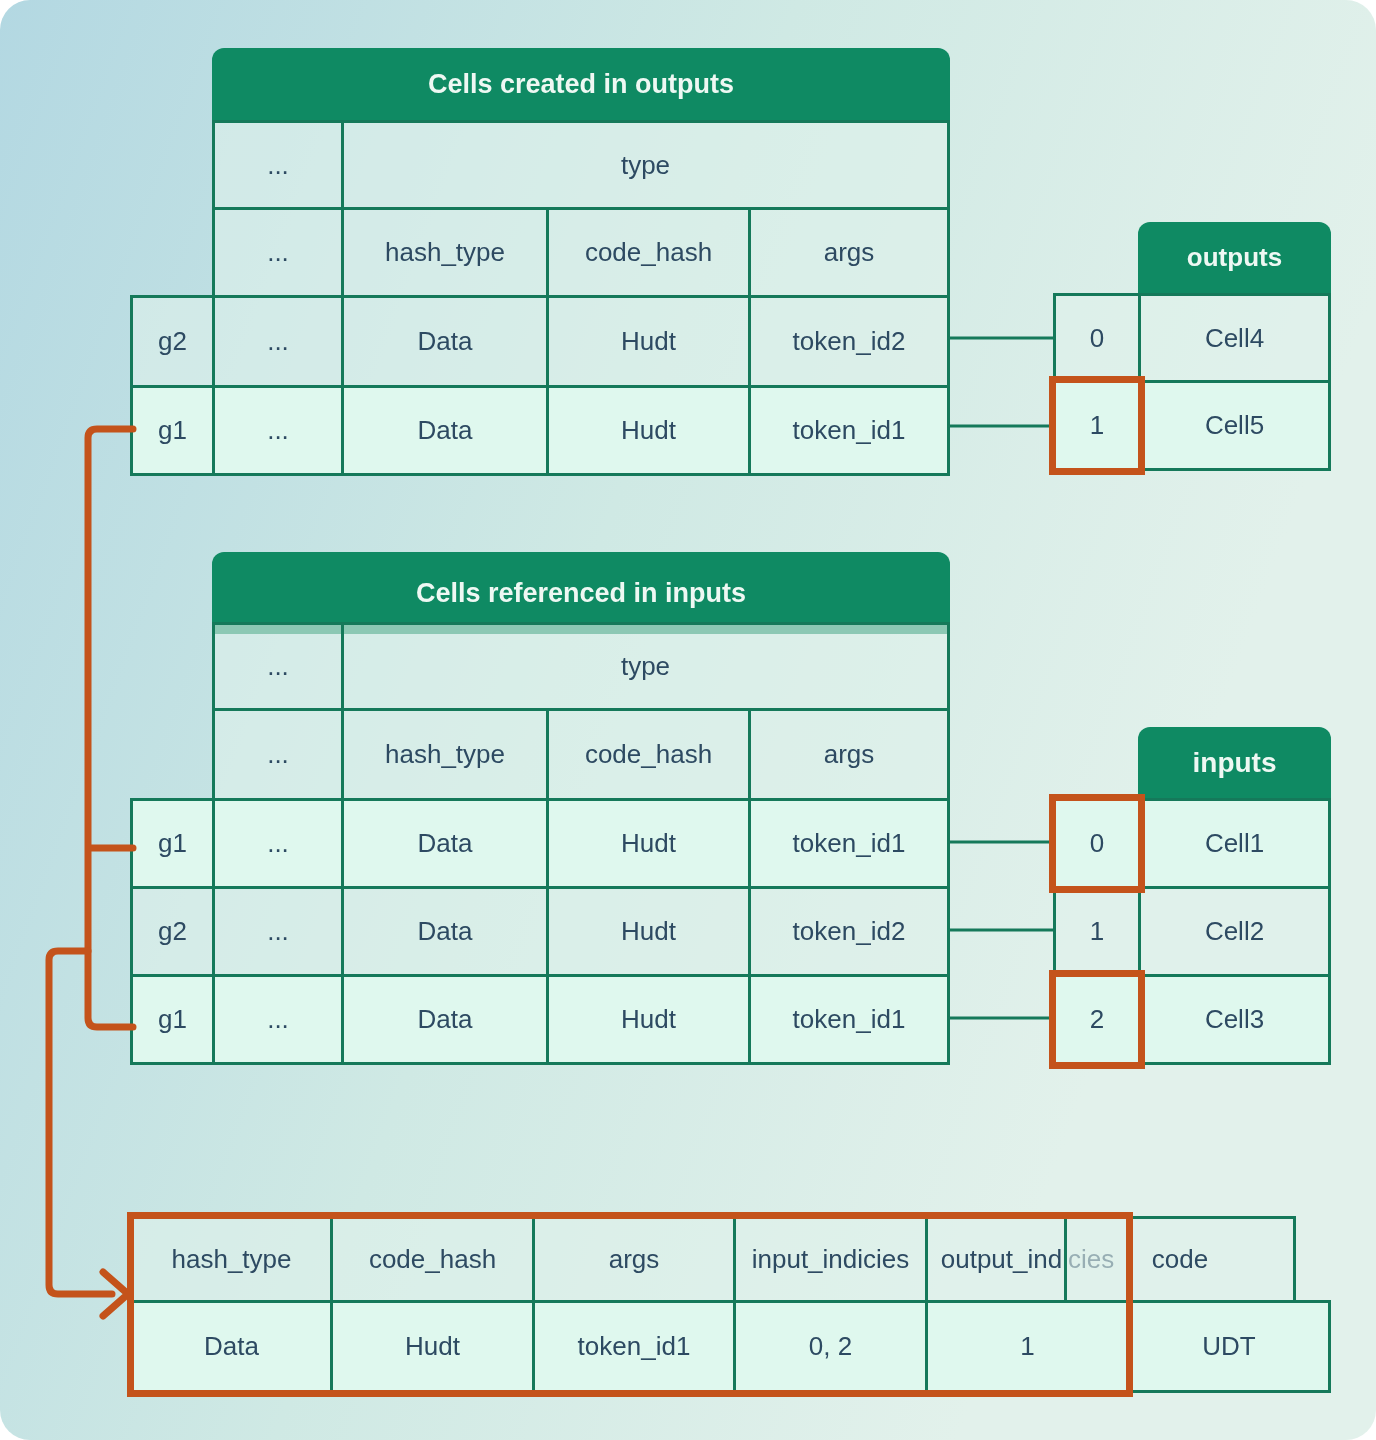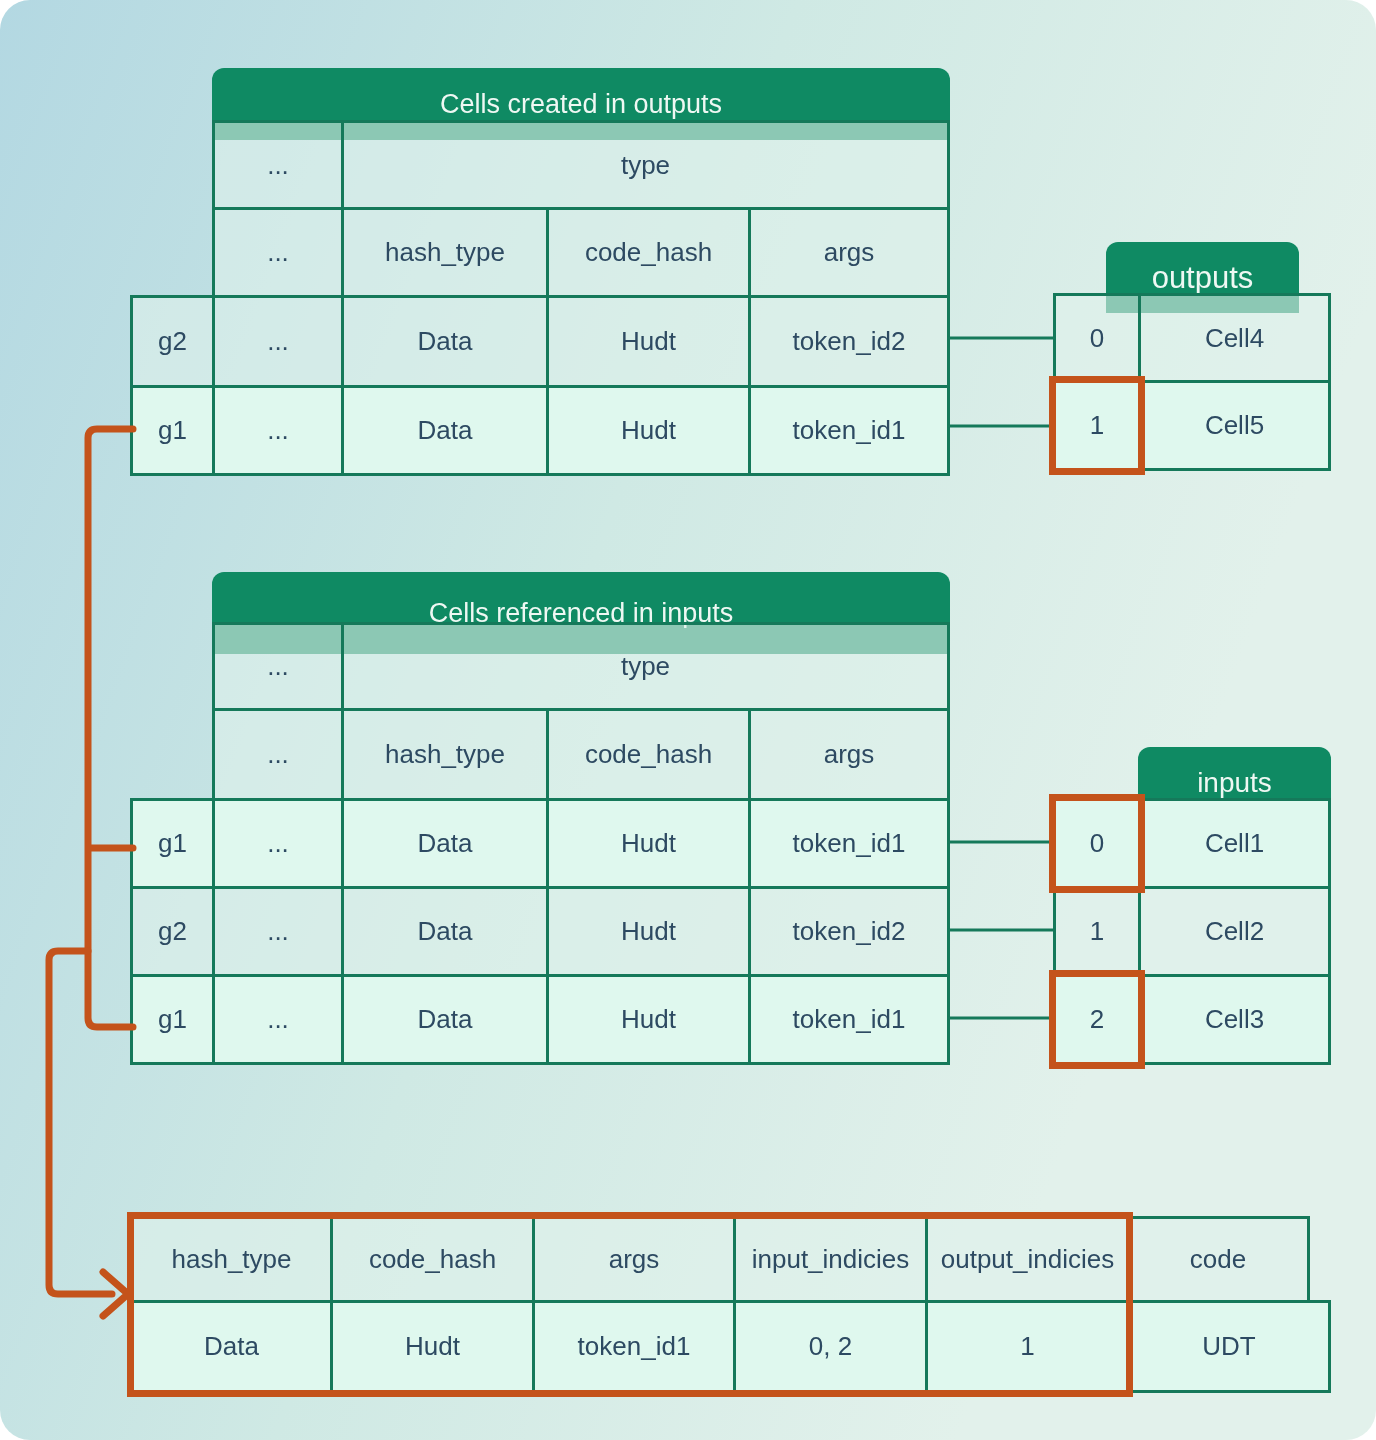--- a/index.html
+++ b/index.html
@@ -32,23 +32,22 @@
     z-index:1;
   }
   .gray{background:var(--row-gray);}
   .mint{background:var(--row-mint);text-align:center;}
   .titlebar{
     position:absolute;
     box-sizing:border-box;
     background:var(--header-green);
     border-radius:12px 12px 0 0;
     display:flex;align-items:center;justify-content:center;
-    font-size:27px;font-weight:normal;color:var(--text-light);
+    font-size:27px;font-weight:bold;color:var(--text-light);
     z-index:1;
-    margin-top:20px;
   }
   .overlay{position:absolute;left:0;top:0;z-index:3;pointer-events:none;}
   .hl{
     position:absolute;
     box-sizing:border-box;
     border:7px solid var(--orange);
     z-index:4;
     pointer-events:none;
   }
 </style>
@@ -72,21 +71,21 @@
   <div class="cell gray" style="left:341px;top:295px;width:208px;height:93px">Data</div>
   <div class="cell gray" style="left:546px;top:295px;width:205px;height:93px">Hudt</div>
   <div class="cell gray" style="left:748px;top:295px;width:202px;height:93px">token_id2</div>
 
   <div class="cell mint" style="left:130px;top:385px;width:85px;height:91px">g1</div>
   <div class="cell mint" style="left:212px;top:385px;width:132px;height:91px">...</div>
   <div class="cell mint" style="left:341px;top:385px;width:208px;height:91px">Data</div>
   <div class="cell mint" style="left:546px;top:385px;width:205px;height:91px">Hudt</div>
   <div class="cell mint" style="left:748px;top:385px;width:202px;height:91px">token_id1</div>
 
-  <div class="titlebar" style="left:1106px;top:222px;width:193px;height:71px;font-size:31px">outputs</div>
+  <div class="titlebar" style="left:1138px;top:222px;width:193px;height:71px;font-size:26px">outputs</div>
 
   <div class="cell gray" style="left:1053px;top:293px;width:88px;height:90px">0</div>
   <div class="cell gray" style="left:1138px;top:293px;width:193px;height:90px">Cell4</div>
 
   <div class="cell mint" style="left:1053px;top:380px;width:88px;height:91px">1</div>
   <div class="cell mint" style="left:1138px;top:380px;width:193px;height:91px">Cell5</div>
 
   <div class="titlebar" style="left:212px;top:552px;width:738px;height:82px">Cells referenced in inputs</div>
 
   <div class="cell gray" style="left:212px;top:622px;width:132px;height:89px">...</div>
@@ -125,21 +124,21 @@
 
   <div class="cell mint" style="left:1053px;top:974px;width:88px;height:91px">2</div>
   <div class="cell mint" style="left:1138px;top:974px;width:193px;height:91px">Cell3</div>
 
 
   <div class="cell gray" style="left:130px;top:1216px;width:203px;height:87px">hash_type</div>
   <div class="cell gray" style="left:330px;top:1216px;width:205px;height:87px">code_hash</div>
   <div class="cell gray" style="left:532px;top:1216px;width:204px;height:87px">args</div>
   <div class="cell gray" style="left:733px;top:1216px;width:195px;height:87px">input_indicies</div>
   <div class="cell gray" style="left:925px;top:1216px;width:205px;height:87px">output_indicies</div>
-  <div class="cell gray" style="left:1126px;top:1216px;width:184px;height:87px">code</div>
+  <div class="cell gray" style="left:1064px;top:1216px;width:232px;height:87px">code</div>
 
   <div class="cell mint" style="left:130px;top:1300px;width:203px;height:93px">Data</div>
   <div class="cell mint" style="left:330px;top:1300px;width:205px;height:93px">Hudt</div>
   <div class="cell mint" style="left:532px;top:1300px;width:204px;height:93px">token_id1</div>
   <div class="cell mint" style="left:733px;top:1300px;width:195px;height:93px">0, 2</div>
   <div class="cell mint" style="left:925px;top:1300px;width:205px;height:93px">1</div>
   <div class="cell mint" style="left:1127px;top:1300px;width:204px;height:93px">UDT</div>
 
   <svg class="overlay" width="1376" height="1440" viewBox="0 0 1376 1440">
 

